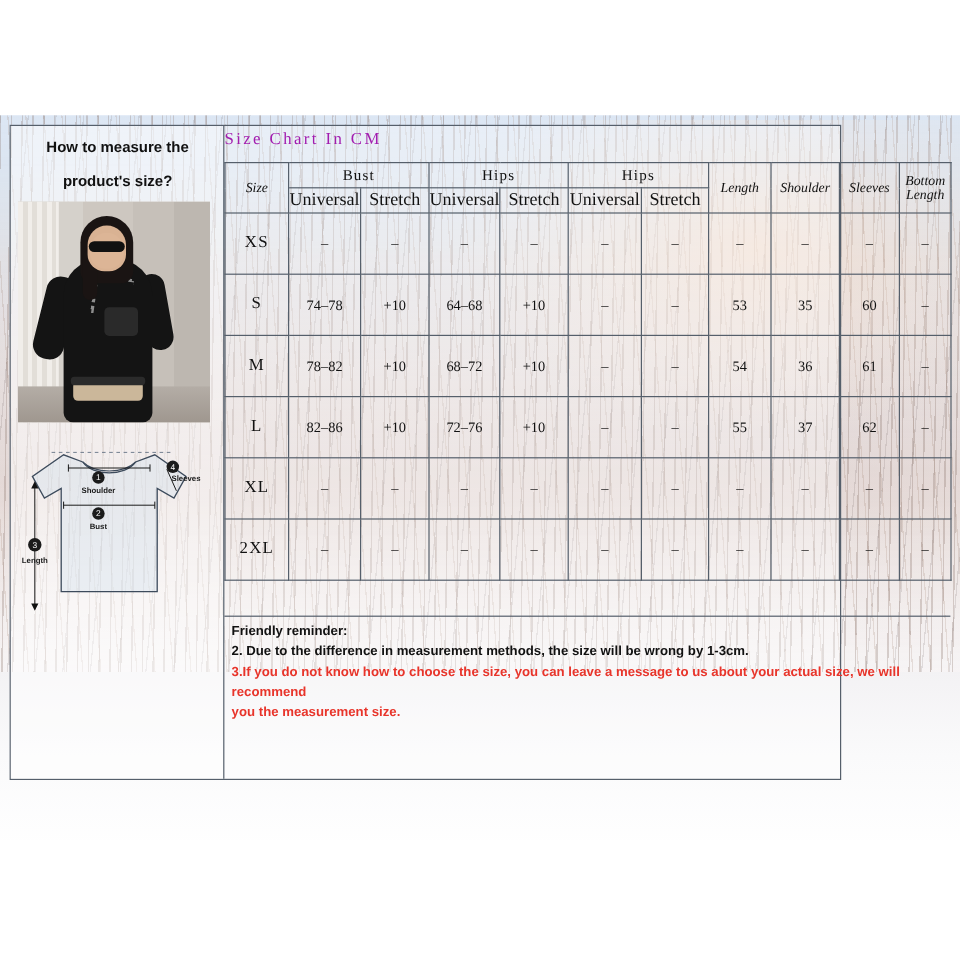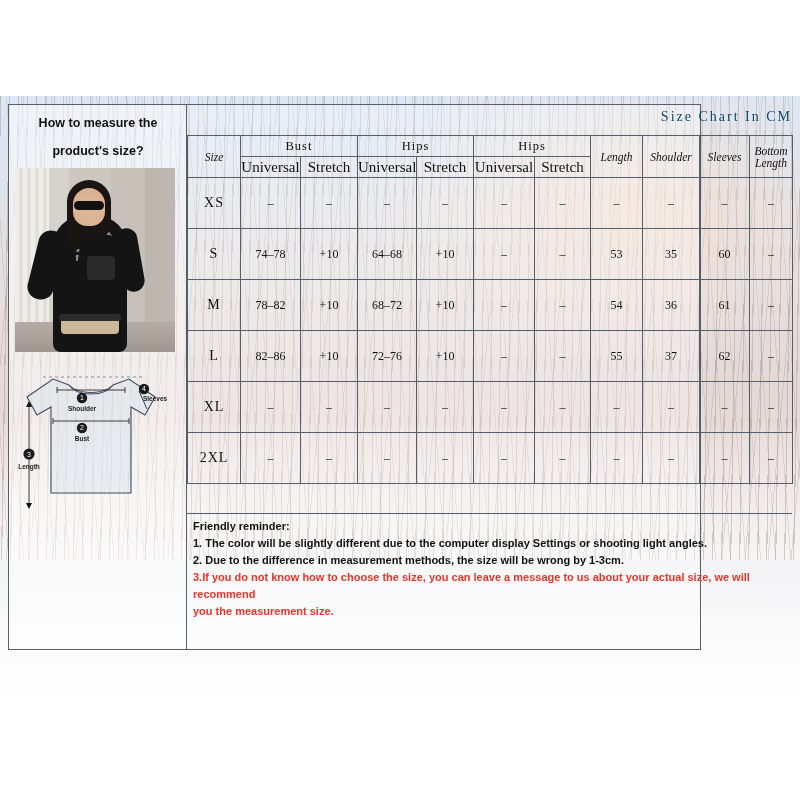--- a/index.html
+++ b/index.html
@@ -243,25 +243,25 @@
   
   .tbl-wrap {
     position: absolute;
     left: 178px; top: 0;
     width: 605px; height: 544px;
   }
   .tbl-title {
     position: absolute;
     left: 0; top: 4px;
     width: 605px;
-    text-align: right;
+    text-align: left;
     font-family: "Liberation Serif", serif;
     font-size: 14px;
     letter-spacing: 2px;
-    color: #0c4a6e;
+    color: #a21caf;
   }
   table.size-table {
     position: absolute;
     left: 0; top: 30px;
     width: 605px;
     border-collapse: collapse;
     font-family: "Liberation Serif", serif;
     font-size: 11.5px;
     color: #111;
     table-layout: fixed;
@@ -511,20 +511,19 @@
             <td>–</td>
             <td>–</td>
             <td>–</td>
           </tr>
         </tbody>
       </table>
     </div>
 
     <div class="reminder">
       <div>Friendly reminder:</div>
-      <div>1. The color will be slightly different due to the computer display Settings or shooting light angles.</div>
       <div>2. Due to the difference in measurement methods, the size will be wrong by 1-3cm.</div>
       <div class="r-red">3.If you do not know how to choose the size, you can leave a message to us about your actual size, we will recommend</div>
       <div class="r-red">you the measurement size.</div>
     </div>
 
   </div>
 </div>
 
 </body></html>

